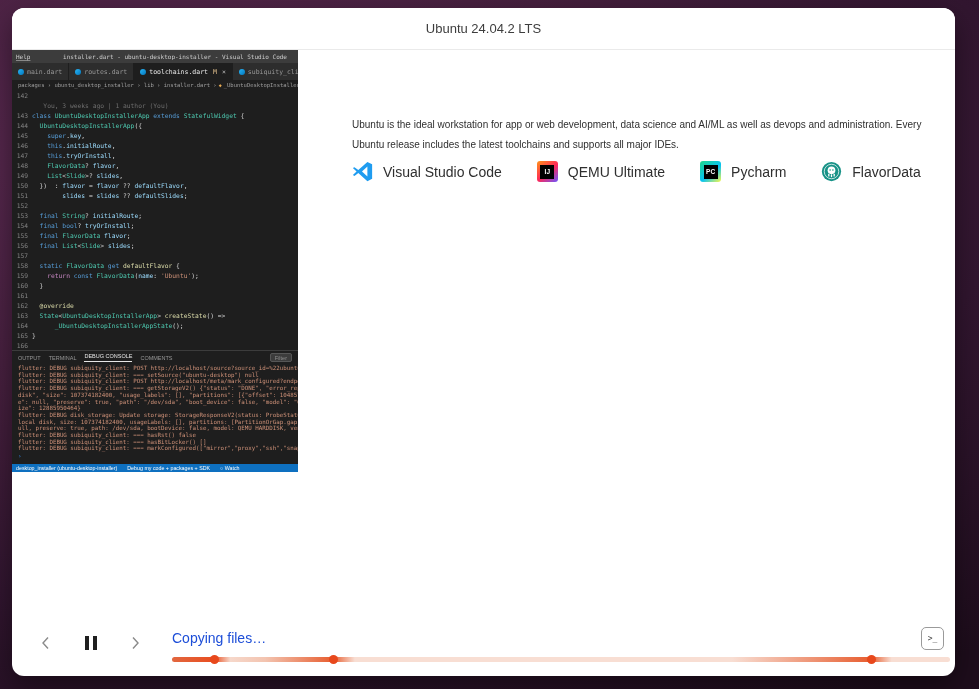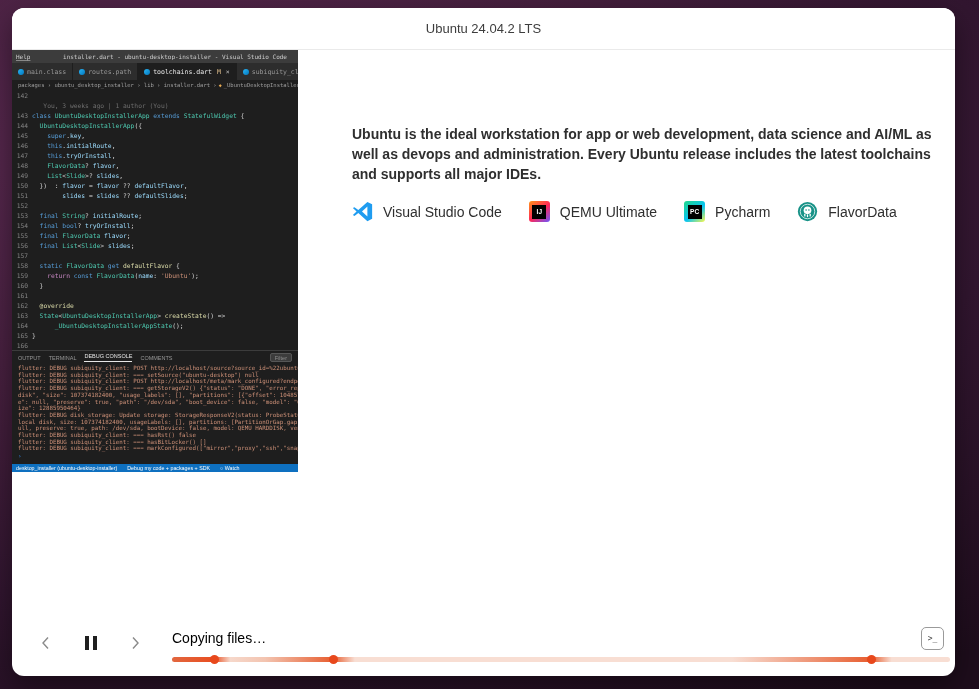--- a/index.html
+++ b/index.html
@@ -50,38 +50,38 @@
   .vs-panelhead .ptab.active { color:#e7e7e7; border-bottom:1px solid #e7e7e7; padding-bottom:2px; }
   .vs-filter { margin-left:auto; background:#3c3c3c; border:1px solid #565656; border-radius:2px; color:#8f8f8f; font-size:5.5px; padding:0 4px; height:9px; line-height:8px; }
   .vs-console { flex:1 1 auto; overflow:hidden; padding:1px 0 0 6px; }
   .con-row { font-size:5.8px; line-height:6.7px; color:#ce9178; white-space:nowrap; }
   .con-prompt { color:#3794ff; font-size:6px; line-height:7px; }
   .vs-statusbar { height:8px; flex:0 0 8px; background:#0e70c0; display:flex; align-items:center; gap:10px; padding:0 4px; font-size:5.3px; color:#ffffff; font-family:"Liberation Sans",sans-serif; white-space:nowrap; overflow:hidden; }
 
   
   .slide-copy { position:absolute; left:340px; top:98px; width:600px; }
   .slide-copy h1 { font-size:40px; font-weight:300; line-height:57px; color:#2f2f2f; letter-spacing:.2px; }
-  .slide-copy p { margin-top:18px; width:586px; font-size:14px; line-height:20px; color:#2f2f2f;font-weight:bold; }
-  .logos { margin-top:17px; display:flex; align-items:center; gap:27px; }
+  .slide-copy p { margin-top:9px; width:586px; font-size:10px; line-height:20px; color:#2f2f2f; }
+  .logos { margin-top:6px; display:flex; align-items:center; gap:35px; }
   .logo-item { display:flex; align-items:center; gap:10px; }
   .logo-item .lbl { font-size:14px; color:#2f2f2f; }
   .jb { width:21px; height:21px; border-radius:3px; position:relative; }
   .jb .inner { position:absolute; inset:3.5px; background:#000; color:#fff; font-size:6.5px; font-weight:bold; display:flex; align-items:center; justify-content:center; font-family:"Liberation Sans",sans-serif; }
   .idea { background:linear-gradient(140deg,#ff9419 0%,#fe2857 52%,#6b57ff 100%); }
   .pycharm { background:linear-gradient(140deg,#21d789 0%,#07c3f2 55%,#fcf84a 100%); }
 
   .restart-note { position:absolute; left:428px; top:530px; font-size:19px; font-weight:bold; color:#e8222b; white-space:nowrap; }
 
   
   .nav-btn { position:absolute; width:28px; height:28px; background:none; border:none; display:flex; align-items:center; justify-content:center; cursor:pointer; }
   .btn-back { left:20px; top:621px; }
   .btn-pause { left:65px; top:621px; gap:4px; }
   .btn-next { left:109px; top:621px; }
   .pause-bar { width:4px; height:14px; background:#1f1f1f; }
-  .footer-status { position:absolute; left:160px; top:622px; font-size:14px; color:#000000; }
+  .footer-status { position:absolute; left:160px; top:622px; font-size:14px; color:#1d4ed8; }
   .progress-track {
     position:absolute; left:160px; top:649px; width:778px; height:5px; border-radius:3px;
     background:linear-gradient(90deg,
       #e2673f 0%, #e84e20 5.4%, #f6d8cb 7.5%,
       #f3c4b0 12%, #e75d2f 20.7%, #f8ded3 23.5%,
       #f8ded3 72%, #e75d2f 89.9%, #f8ded3 92.5%, #f8ded3 100%);
   }
   .progress-dot { position:absolute; top:-2px; width:9px; height:9px; border-radius:50%; background:#e8481c; }
   .terminal-btn {
     position:absolute; left:909px; top:619px; width:23px; height:23px;
@@ -100,25 +100,25 @@
     </div>
 
     <div class="vscode">
       <div class="vs-titlebar">
         <span class="menu">Help</span>
         <span class="vt">installer.dart - ubuntu-desktop-installer - Visual Studio Code</span>
       </div>
       <div class="vs-tabs">
         <span class="vs-tab">
             <span class="dart-dot"></span>
-            <span>main.class</span>
+            <span>main.dart</span>
           </span>
         <span class="vs-tab">
             <span class="dart-dot"></span>
-            <span>routes.path</span>
+            <span>routes.dart</span>
           </span>
         <span class="vs-tab active">
             <span class="dart-dot"></span>
             <span>toolchains.dart</span>
             <span class="tab-mod">M</span>
             <span class="tab-close">×</span>
           </span>
         <span class="vs-tab">
             <span class="dart-dot"></span>
             <span>subiquity_client.dart</span>

